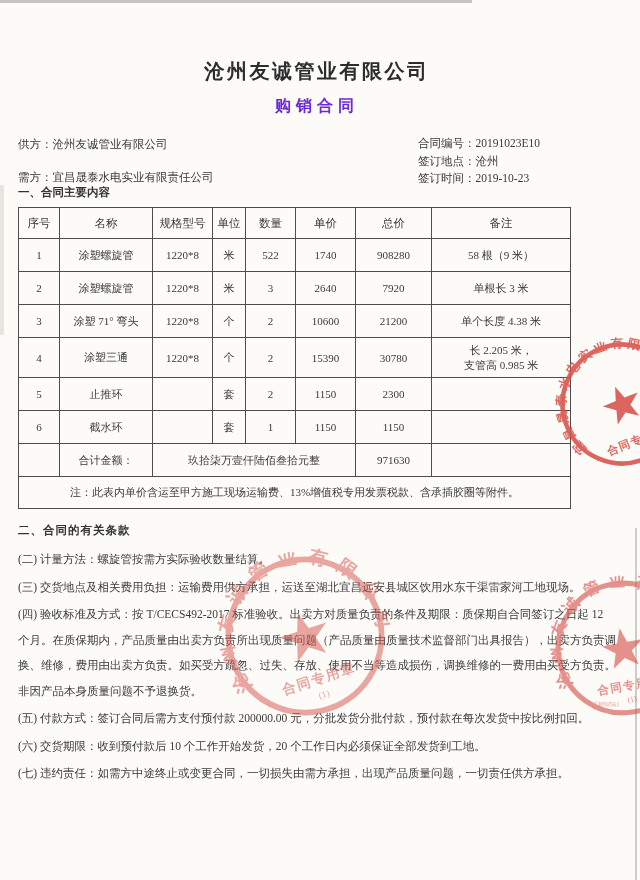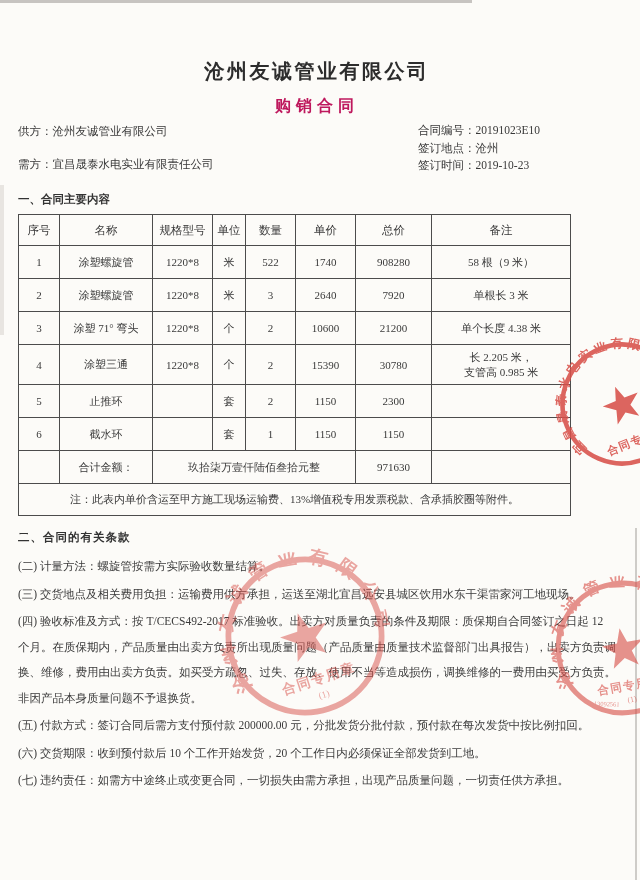--- a/index.html
+++ b/index.html
@@ -4,27 +4,27 @@
 <style>
   html,body { margin:0; padding:0; background:#e8e6e2; }
   .page {
     position:relative; width:640px; height:880px;
     background:#fcfbf8; overflow:hidden;
     font-family:"Liberation Serif","DejaVu Serif",serif;
     color:#333;
   }
   .content { position:absolute; left:18px; top:0; width:598px; }
   .doc-title { text-align:center; margin:0; padding-top:58px; font-size:20px; letter-spacing:2.5px; font-weight:600; color:#2d2d2d; }
-  .doc-subtitle { text-align:center; margin:0; padding-top:11px; font-size:16px; letter-spacing:5px; font-weight:600; color:#be185d; }
-  .info { position:relative; margin-top:6px; font-size:11.5px; color:#383838; }
+  .doc-subtitle { text-align:center; margin:0; padding-top:11px; font-size:16px; letter-spacing:5px; font-weight:600; color:#6d28d9; }
+  .info { position:relative; margin-top:19px; font-size:11.5px; color:#383838; }
   .info-line { line-height:16px; }
   .buyer-line { margin-top:17px; }
   .meta { position:absolute; left:400px; top:-1px;font-family:Liberation Serif, serif; }
   .meta-line { line-height:17.5px; white-space:nowrap; }
-  .section-heading { font-size:11.5px; font-weight:600; margin-top:20px; color:#333; }
+  .section-heading { font-size:11.5px; font-weight:600; margin-top:0; color:#333; }
   .heading2 { margin-top:14px; letter-spacing:1px; }
 
   table.items { border-collapse:collapse; table-layout:fixed; width:552px; margin-top:7px; }
   table.items td { border:1px solid #4c4c4c; text-align:center; vertical-align:middle; font-size:11px; color:#3a3a3a; padding:0 2px; overflow:hidden; }
   tr.hdr { height:31px; } tr.hdr td { font-size:11.5px; }
   tr.row { height:33px; } tr.row4 { height:40px; }
   td.remark { white-space:pre-line; line-height:15px; }
   tr.total-row { height:33px; }
   tr.note-row { height:32px;padding-left:12px; }
   td.note-cell { text-align:left; padding:4px 5px; line-height:15px; }

